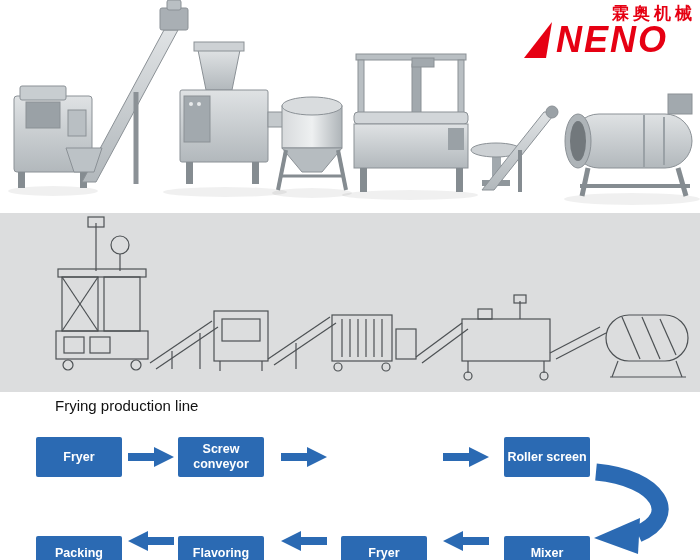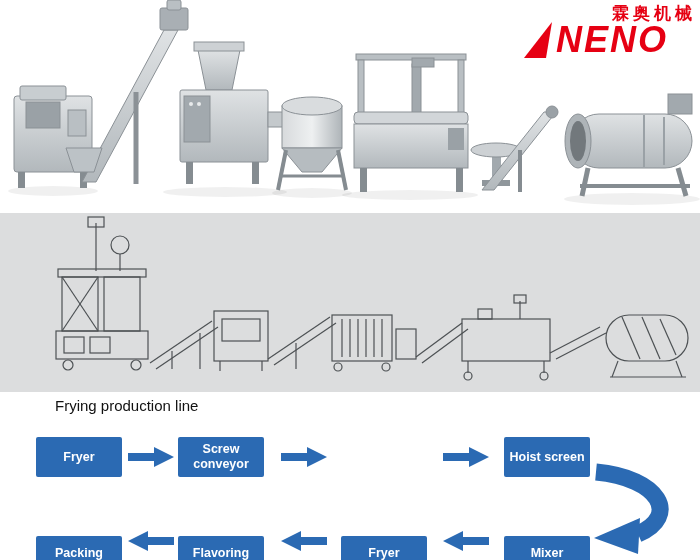--- a/index.html
+++ b/index.html
@@ -212,21 +212,21 @@
       <line x1="618" y1="148" x2="612" y2="164"></line>
         <line x1="676" y1="148" x2="682" y2="164"></line>
       <line x1="610" y1="164" x2="686" y2="164"></line>
     </svg>
   </div>
 
   <div class="heading">Frying production line</div>
 
   <div class="flow-box r1 p0">Fryer</div>
   <div class="flow-box r1 p1">Screw conveyor</div>
-  <div class="flow-box r1 p3">Hoist screen</div>
+  <div class="flow-box r1 p3">Roller screen</div>
 
   <svg class="ar a1 x0" viewBox="0 0 46 22">
     <polygon points="0,7 26,7 26,1 46,11 26,21 26,15 0,15"></polygon>
     </svg>
   <svg class="ar a1 x1" viewBox="0 0 46 22">
     <polygon points="0,7 26,7 26,1 46,11 26,21 26,15 0,15"></polygon>
     </svg>
   <svg class="ar a1 x2" viewBox="0 0 46 22">
     <polygon points="0,7 26,7 26,1 46,11 26,21 26,15 0,15"></polygon>
     </svg>

